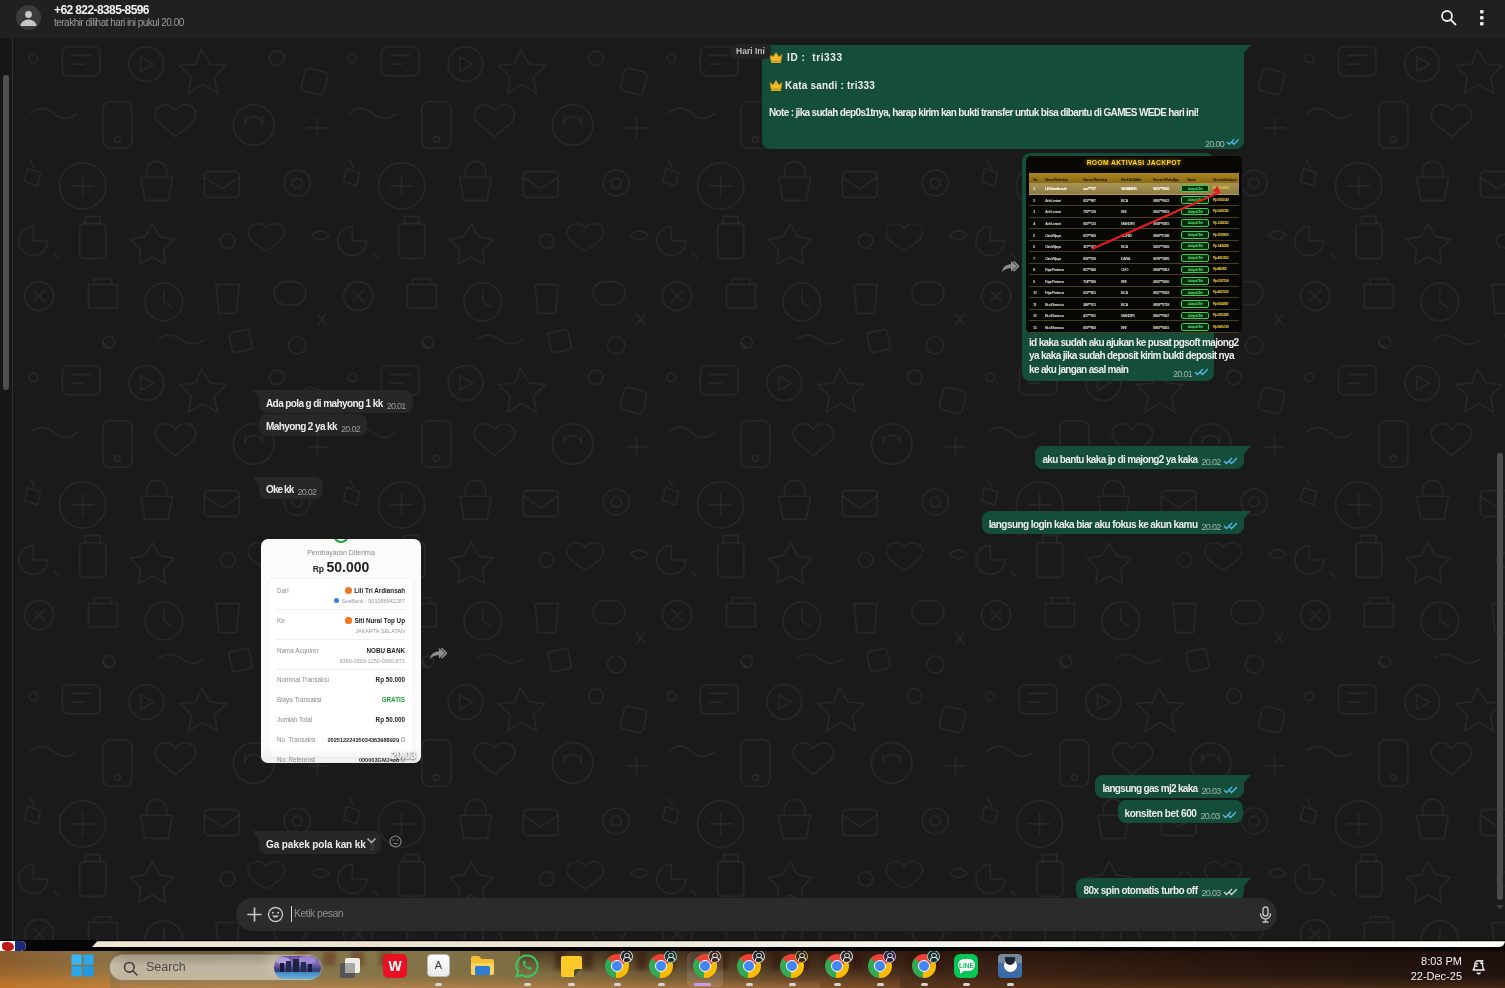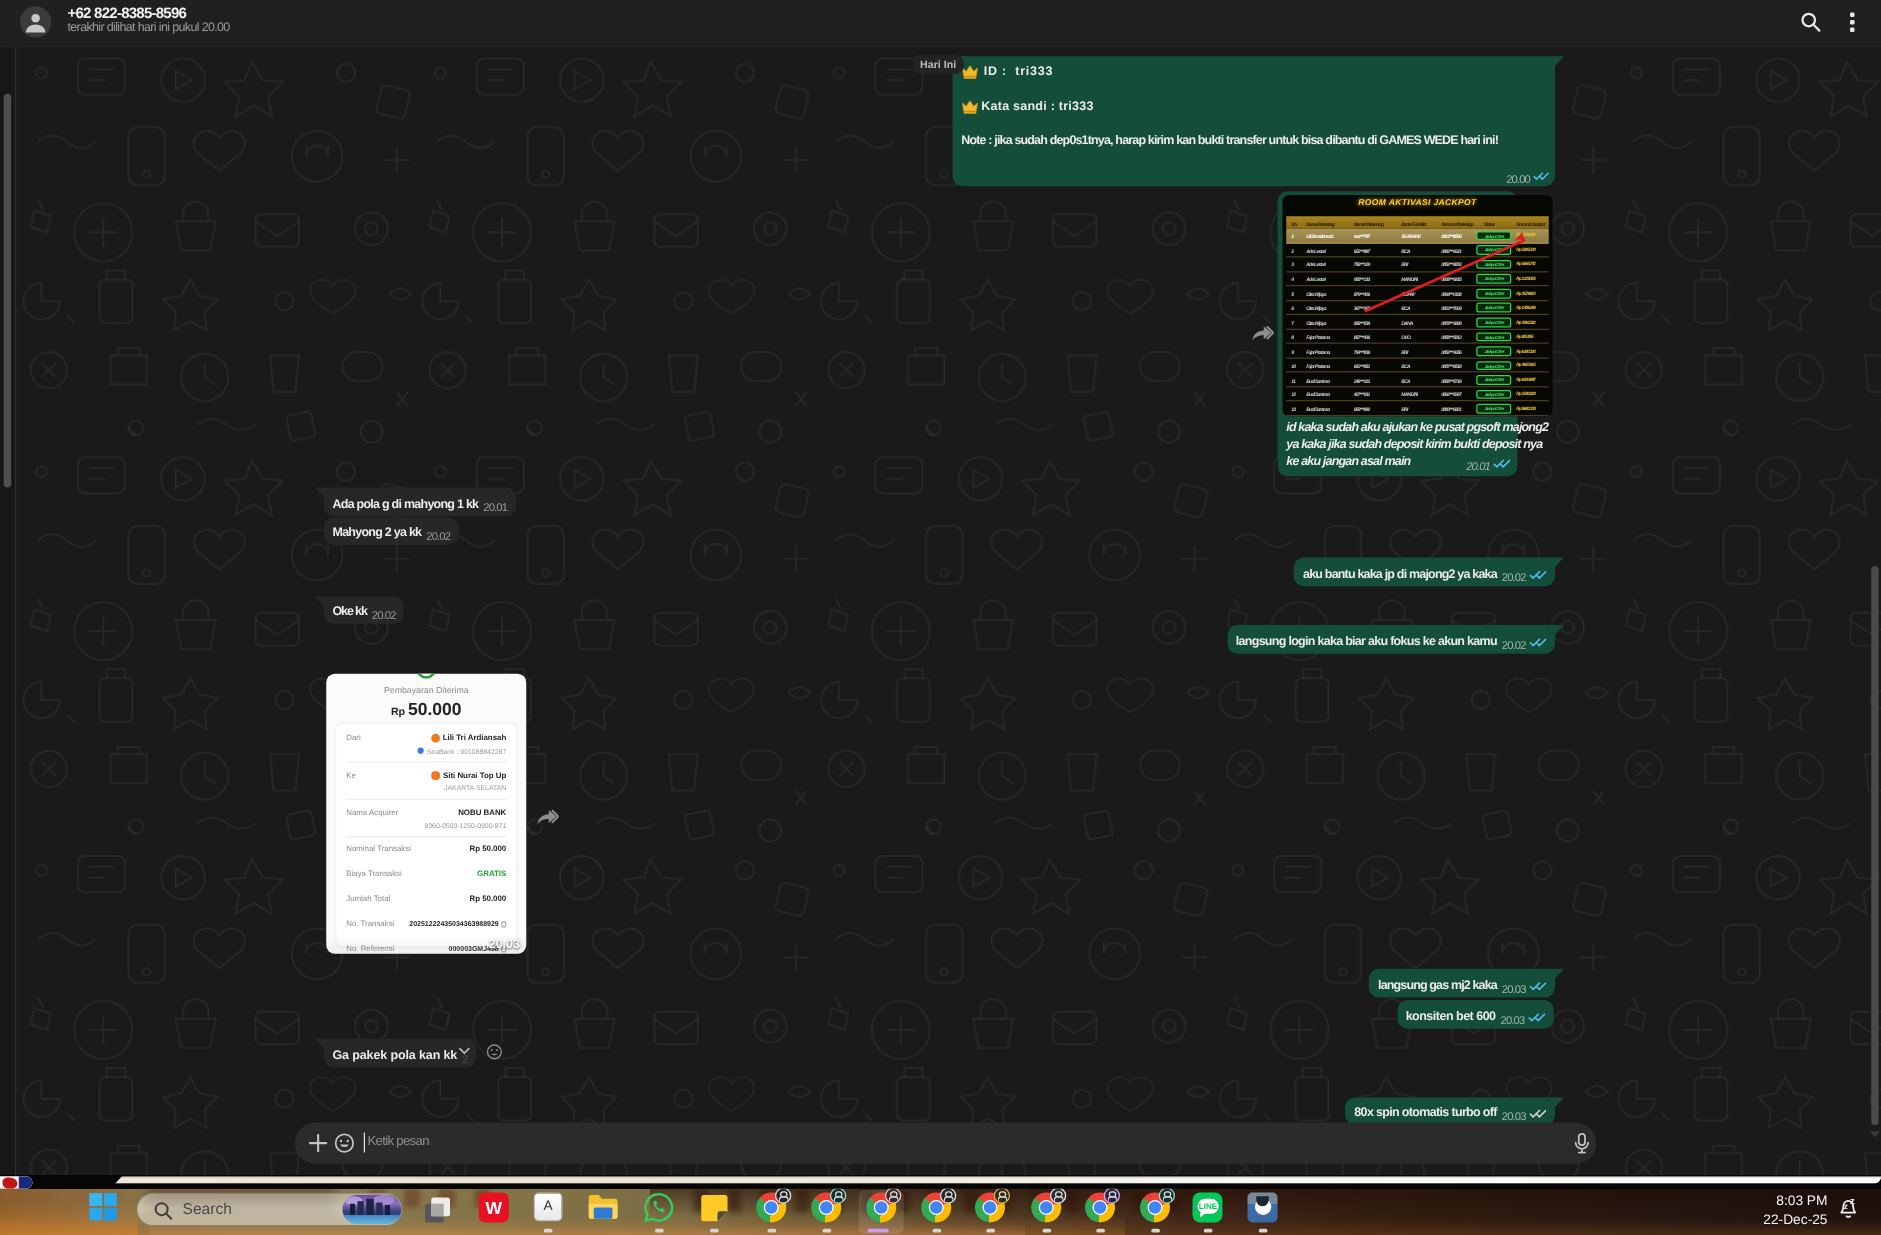--- a/index.html
+++ b/index.html
@@ -143,21 +143,21 @@
     </div>
     <div class="abs" style="right:5px;bottom:2px;display:flex;align-items:center;background:#144d39;padding-left:2px;">
       <span class="time t-out" style="margin:0;">20.00</span>
       <span class="chk" style="top:1px;"><svg width="13" height="9" viewBox="0 0 14 9">
             <path d="M1 5 l2.5 2.5 L9 2" stroke="#53bdeb" stroke-width="1.3" fill="none"></path>
             <path d="M6 5 l2.5 2.5 L14 2" stroke="#53bdeb" stroke-width="1.3" fill="none"></path>
           </svg></span>
     </div>
   </div>
 
-  <div class="msg out" id="jack" style="left:1022px;top:153px;width:192px;height:228px;font-style:italic;">
+  <div class="msg out" id="jack" style="left:1022px;top:153px;width:192px;height:228px;">
     <div class="abs" style="left:4px;top:3px;width:216px;height:177px;border-radius:5px;overflow:hidden;background:#070703;">
       <div class="abs" style="left:0;top:3px;width:216px;text-align:center;font-size:6.8px;font-weight:bold;color:#ffd424;letter-spacing:0.3px;text-shadow:0 0 4px rgba(255,190,0,0.9);">ROOM AKTIVASI JACKPOT</div>
       <div class="abs" style="left:3px;top:17px;width:210px;height:10px;background:linear-gradient(180deg,#ab861f,#8a6a14);"></div>
       <div id="jh" class="abs" style="left:3px;top:17px;width:210px;height:10px;font-size:4px;font-weight:bold;color:#2a1f04;">
           <span class="abs" style="left:4px;top:3.5px;">No.</span>
           <span class="abs" style="left:16px;top:3.5px;">Nama Rekening</span>
           <span class="abs" style="left:54px;top:3.5px;">Nomor Rekening</span>
           <span class="abs" style="left:92px;top:3.5px;">Bank / E-Wallet</span>
           <span class="abs" style="left:124px;top:3.5px;">Nomor WhatsApp</span>
           <span class="abs" style="left:158px;top:3.5px;">Status</span>
@@ -324,21 +324,21 @@
     <div class="tail-r"></div>
     <div class="mrow">
         <span>aku bantu kaka jp di majong2 ya kaka</span>
         <span class="time t-out">20.02</span>
         <span class="chk"><svg width="14" height="9" viewBox="0 0 14 9">
             <path d="M1 5 l2.5 2.5 L9 2" stroke="#53bdeb" stroke-width="1.3" fill="none"></path>
             <path d="M6 5 l2.5 2.5 L14 2" stroke="#53bdeb" stroke-width="1.3" fill="none"></path>
           </svg></span>
       </div>
   </div>
-  <div class="msg out" style="right:261.5px;top:500px;height:22.5px;border-top-right-radius:0;letter-spacing:-0.57px;text-align:center;">
+  <div class="msg out" style="right:261.5px;top:511px;height:22.5px;border-top-right-radius:0;letter-spacing:-0.57px;text-align:center;">
     <div class="tail-r"></div>
     <div class="mrow">
         <span>langsung login kaka biar aku fokus ke akun kamu</span>
         <span class="time t-out">20.02</span>
         <span class="chk"><svg width="14" height="9" viewBox="0 0 14 9">
             <path d="M1 5 l2.5 2.5 L9 2" stroke="#53bdeb" stroke-width="1.3" fill="none"></path>
             <path d="M6 5 l2.5 2.5 L14 2" stroke="#53bdeb" stroke-width="1.3" fill="none"></path>
           </svg></span>
       </div>
   </div>

